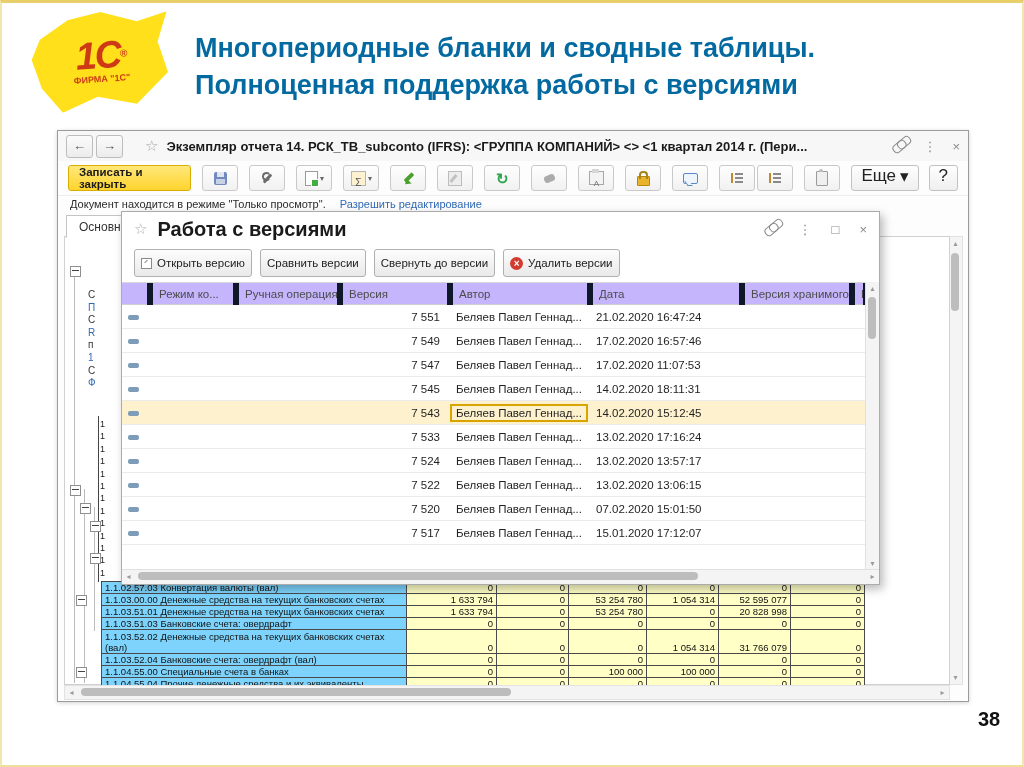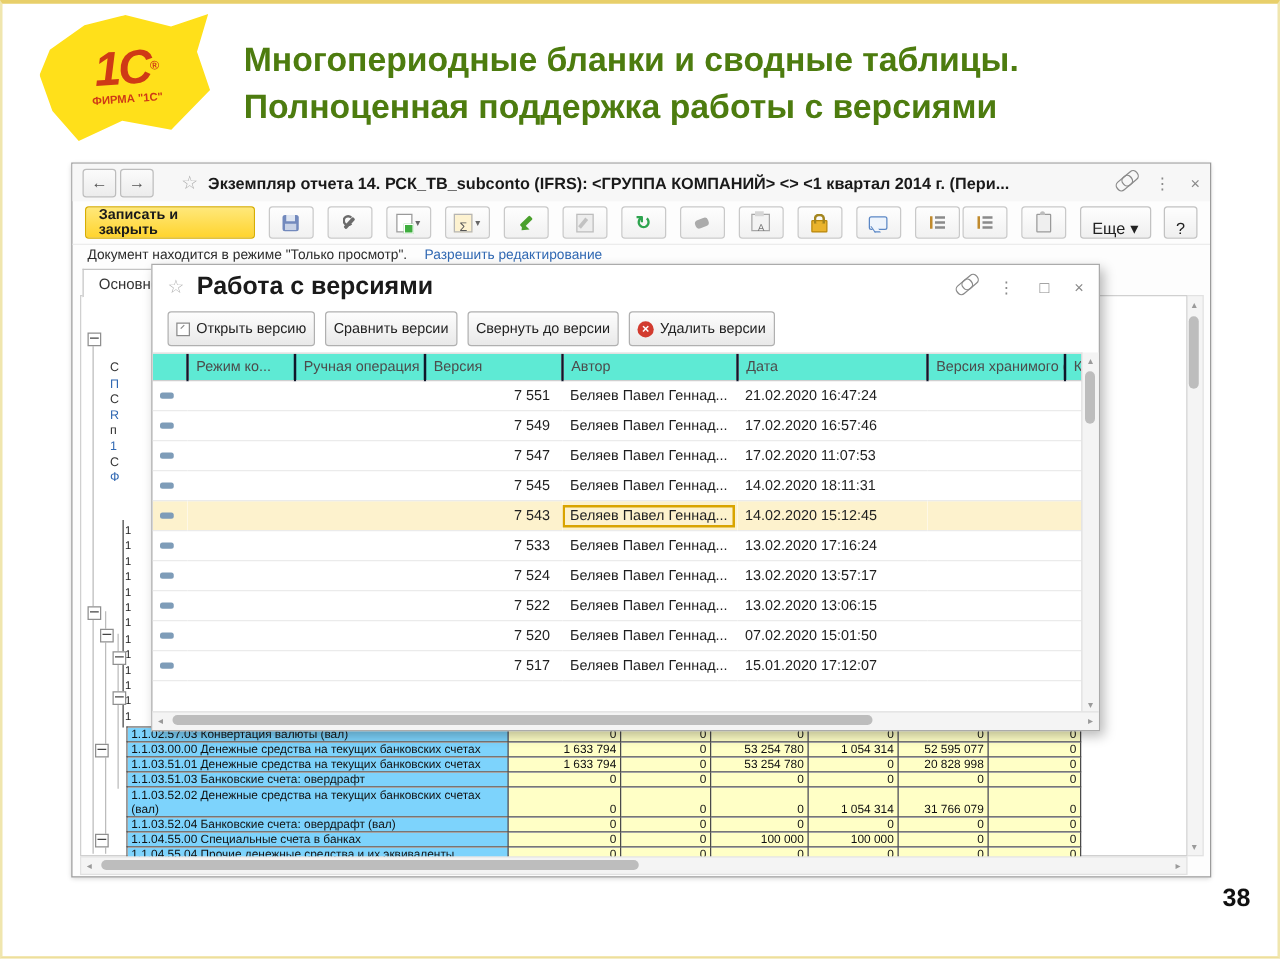--- a/index.html
+++ b/index.html
@@ -9,39 +9,39 @@
   .slide-frame{position:absolute;inset:0;border:2px solid #f0e6ae;border-top:3px solid #e8cf6a;border-bottom:2px solid #eedf9b;pointer-events:none}
 
   
   .logo-wrap{position:absolute;left:24px;top:4px;width:156px;height:118px;transform:rotate(-4deg)}
   .logo-splash{position:absolute;left:8px;top:8px;width:138px;height:98px;background:#ffe01a;
     clip-path:polygon(7% 24%,28% 6%,52% 0%,78% 12%,100% 4%,92% 34%,98% 66%,74% 96%,46% 86%,20% 100%,6% 74%,0% 44%);
     display:flex;flex-direction:column;align-items:center;justify-content:center}
   .logo-main{font-size:38px;font-weight:bold;color:#cf3a16;line-height:34px;letter-spacing:-2px;font-style:italic}
   .logo-reg{font-size:10px;vertical-align:top;font-style:normal}
   .logo-sub{font-size:9px;font-weight:bold;color:#cf3a16;margin-top:2px}
-  .slide-title{position:absolute;left:195px;top:30px;width:790px;font-size:27px;font-weight:bold;color:#4d7c0f;line-height:37px}
+  .slide-title{position:absolute;left:195px;top:30px;width:790px;font-size:27px;font-weight:bold;color:#0369a1;line-height:37px}
   .page-num{position:absolute;left:978px;top:708px;font-size:20px;font-weight:bold;color:#111}
 
   
   .win{position:absolute;left:57px;top:130px;width:910px;height:570px;background:#fdfdfd;border:1px solid #9b9b9b;box-shadow:0 1px 4px rgba(0,0,0,.18)}
   .titlebar{display:flex;align-items:center;height:30px;padding:0 8px;background:#f7f7f7;gap:8px}
   .navbtn{width:25px;height:21px;border:1px solid #bdbdbd;border-radius:3px;background:linear-gradient(#fbfbfb,#ececec);color:#555;font-size:13px;line-height:19px;text-align:center}
   .star{color:#a9a9a9;font-size:15px;margin-left:14px}
   .wtitle{flex:1;font-size:13px;font-weight:bold;color:#1a1a1a;white-space:nowrap;overflow:hidden}
   .tb-ic{color:#8a8a8a;font-size:13px;margin-left:8px}
   .ic-chain{display:inline-block;width:13px;height:7px;border:1px solid #8a8a8a;border-radius:4px;position:relative;transform:rotate(-40deg)}
   .ic-chain::after{content:"";position:absolute;left:5px;top:-1px;width:13px;height:7px;border:1px solid #8a8a8a;border-radius:4px}
 
   .toolbar{display:flex;align-items:center;height:34px;padding:0 10px;gap:11px;border-bottom:1px solid #ececec}
   .btn-yellow{height:24px;padding:0 10px;font-size:11.5px;font-weight:bold;color:#1a1a1a;background:linear-gradient(#ffe87a,#ffd42e);border:1px solid #d8ae00;border-radius:3px;display:flex;align-items:center}
   .tbtn{height:24px;min-width:28px;padding:0 3px;background:linear-gradient(#fefefe,#f1f1f1);border:1px solid #c9c9c9;border-radius:3px;display:flex;align-items:center;justify-content:center;gap:2px}
   .tbtn .dd{font-size:8px;color:#666}
   .t-right{margin-left:auto;display:flex;gap:10px}
-  .btn-plain{height:24px;padding:0 9px;background:linear-gradient(#fefefe,#efefef);border:1px solid #c2c2c2;border-radius:3px;font-size:13px;display:flex;align-items:flex-end;gap:4px;color:#222}
+  .btn-plain{height:24px;padding:0 9px;background:linear-gradient(#fefefe,#efefef);border:1px solid #c2c2c2;border-radius:3px;font-size:17px;display:flex;align-items:flex-start;gap:4px;color:#222}
 
   
   .ic{display:inline-block;position:relative}
   .ic-floppy{width:13px;height:13px;background:#7289bd;border-radius:2px}
   .ic-floppy::before{content:"";position:absolute;left:3px;top:0;width:7px;height:5px;background:#dfe6f2}
   .ic-floppy::after{content:"";position:absolute;left:2px;bottom:1px;width:9px;height:5px;background:#c8d2e6}
   .ic-wrench{width:13px;height:13px}
   .ic-wrench::before{content:"";position:absolute;left:5px;top:1px;width:3px;height:11px;background:#6b6b6b;border-radius:1px;transform:rotate(42deg)}
   .ic-wrench::after{content:"";position:absolute;left:1px;top:0;width:5px;height:5px;border:2px solid #6b6b6b;border-radius:50%;border-right-color:transparent}
   .ic-report{width:11px;height:13px;border:1px solid #9a9a9a;background:#fff}
@@ -99,21 +99,21 @@
   .dlg-title{font-size:20px;font-weight:bold;color:#1a1a1a;flex:1}
   .dlg-ic{color:#8a8a8a;font-size:13px;margin-left:10px}
   .dlg-btns{display:flex;align-items:center;gap:8px;padding:0 12px;height:34px}
   .dbtn{height:26px;padding:0 6px;background:linear-gradient(#fdfdfd,#e9e9e9);border:1px solid #b0b0b0;border-radius:3px;font-size:11.5px;color:#222;display:flex;align-items:center;gap:5px}
   .ic-open{width:9px;height:9px;border:1px solid #8a8a8a;position:relative;background:#fff}
   .ic-open::after{content:"";position:absolute;left:2px;top:2px;width:4px;height:1px;background:#8a8a8a;transform:rotate(-45deg)}
   .ic-delete{width:13px;height:13px;background:#d23b2f;border-radius:50%;color:#fff;font-size:10px;font-weight:bold;text-align:center;line-height:13px}
 
   .dlg-tablewrap{position:absolute;left:0;top:70px;width:744px;height:288px;overflow:hidden;border-top:1px solid #d9d9d9}
   table.vtable{border-collapse:collapse;table-layout:fixed;width:744px;font-size:11.5px}
-  .vtable th{height:21px;background:#5eead4;color:#4c4c4c;font-weight:normal;text-align:left;padding:0 6px;border-right:2px solid #0f172a;border-bottom:1px solid #cfcfcf;white-space:nowrap;overflow:hidden}
+  .vtable th{height:21px;background:#c4b5fd;color:#4c4c4c;font-weight:normal;text-align:left;padding:0 6px;border-right:6px solid #0f172a;border-bottom:1px solid #cfcfcf;white-space:nowrap;overflow:hidden}
   .vtable td{height:23px;border-bottom:1px solid #ebebeb;padding:0 6px;white-space:nowrap;overflow:hidden;color:#1f1f1f}
   .vtable td.c-ver{text-align:right;padding-right:10px}
   .dash{display:inline-block;width:11px;height:5px;background:#7e9cb8;border-radius:2px;vertical-align:middle}
   tr.selected td{background:#fdf2cd}
   tr.selected .autspan{border:2px solid #d9a400;padding:1px 4px;margin-left:-6px;display:inline-block}
   .dlg-vscroll{position:absolute;right:0;top:70px;width:13px;height:288px;background:#f4f4f4;border-left:1px solid #e0e0e0}
   .dlg-hscroll{position:absolute;left:0;bottom:0;width:757px;height:14px;background:#f4f4f4;border-top:1px solid #e0e0e0}
 
   
   .sheetwrap{position:absolute;left:43px;top:450px;width:765px;height:104px;overflow:hidden;z-index:1}

